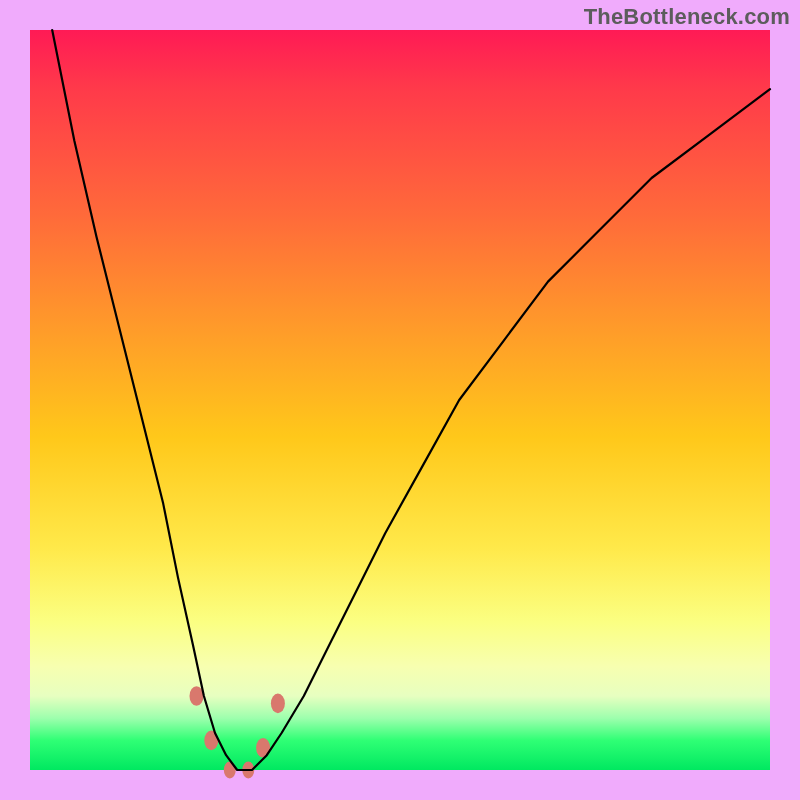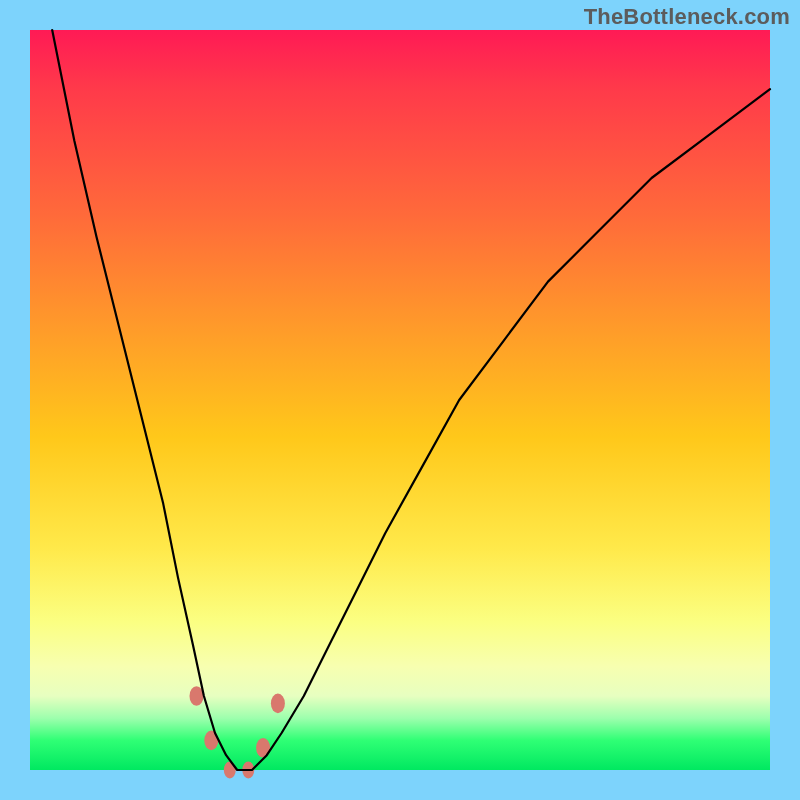--- a/index.html
+++ b/index.html
@@ -7,21 +7,21 @@
     padding: 0;
     width: 800px;
     height: 800px;
     overflow: hidden;
     font-family: Arial, Helvetica, sans-serif;
   }
   .frame {
     position: relative;
     width: 800px;
     height: 800px;
-    background: #7dd3fc;
+    background: #f0abfc;
   }
   .credit {
     position: absolute;
     top: 4px;
     right: 10px;
     font-size: 22px;
     font-weight: 600;
     color: #5c5c5c;
     letter-spacing: 0.2px;
   }

